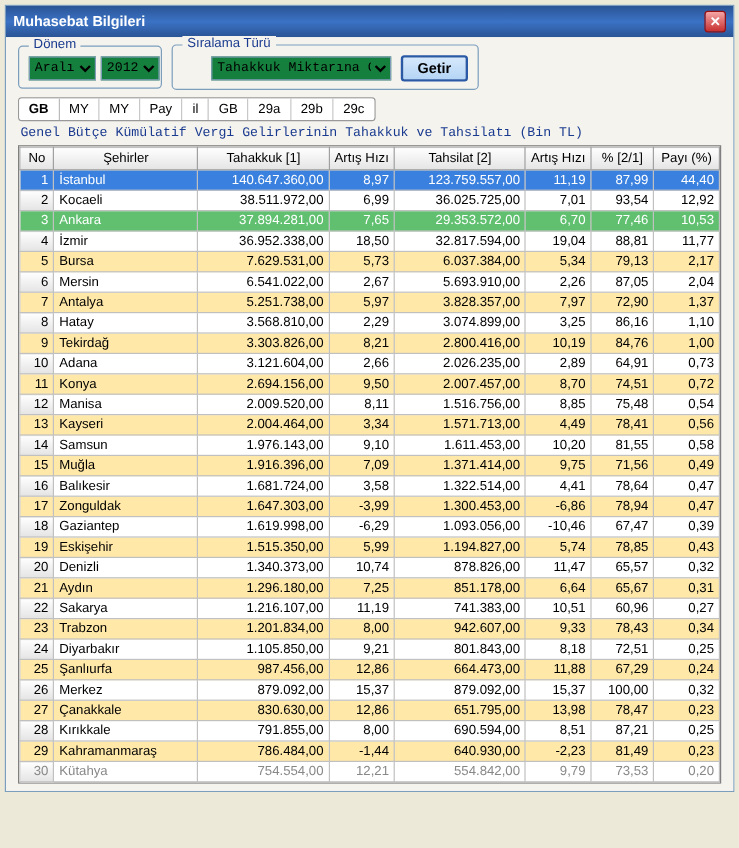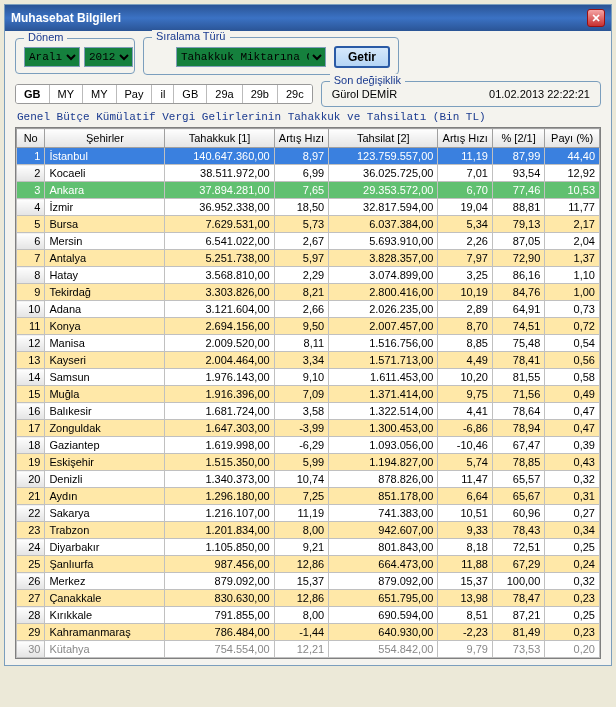--- a/index.html
+++ b/index.html
@@ -161,27 +161,20 @@
           <div class="tab active">GB</div>
           <div class="tab">MY</div>
           <div class="tab">MY</div>
           <div class="tab">Pay</div>
           <div class="tab">il</div>
           <div class="tab">GB</div>
           <div class="tab">29a</div>
           <div class="tab">29b</div>
           <div class="tab">29c</div>
         </div>
-      <div class="fieldset fs-sondeg">
-        <div class="fieldset-legend">Son değişiklik</div>
-        <div class="sondeg-row">
-          <span>Gürol DEMİR</span>
-          <span>01.02.2013 22:22:21</span>
-        </div>
-      </div>
     </div>
 
     <div class="caption">Genel Bütçe Kümülatif Vergi Gelirlerinin Tahakkuk ve Tahsilatı (Bin TL)</div>
 
     <div class="table-wrap">
     <table>
       <thead>
             <tr id="thead-row">
               <th style="width: 26px;">No</th>
               <th style="width: 110px;">Şehirler</th>

